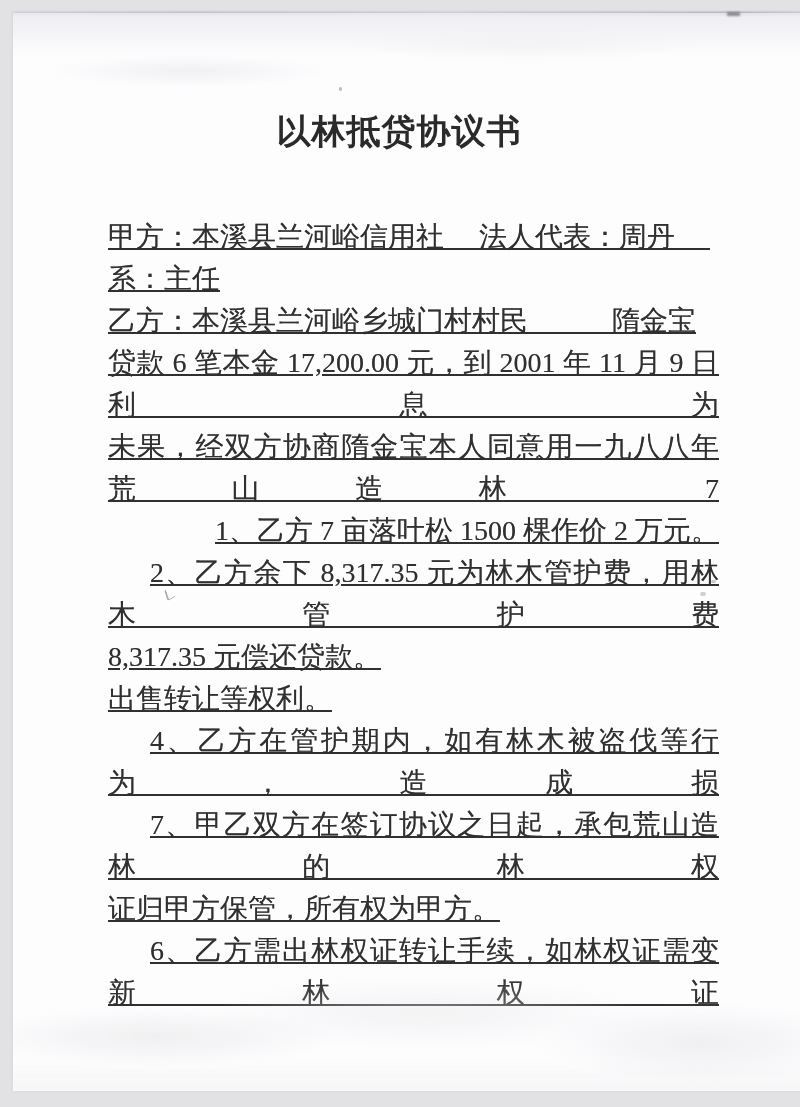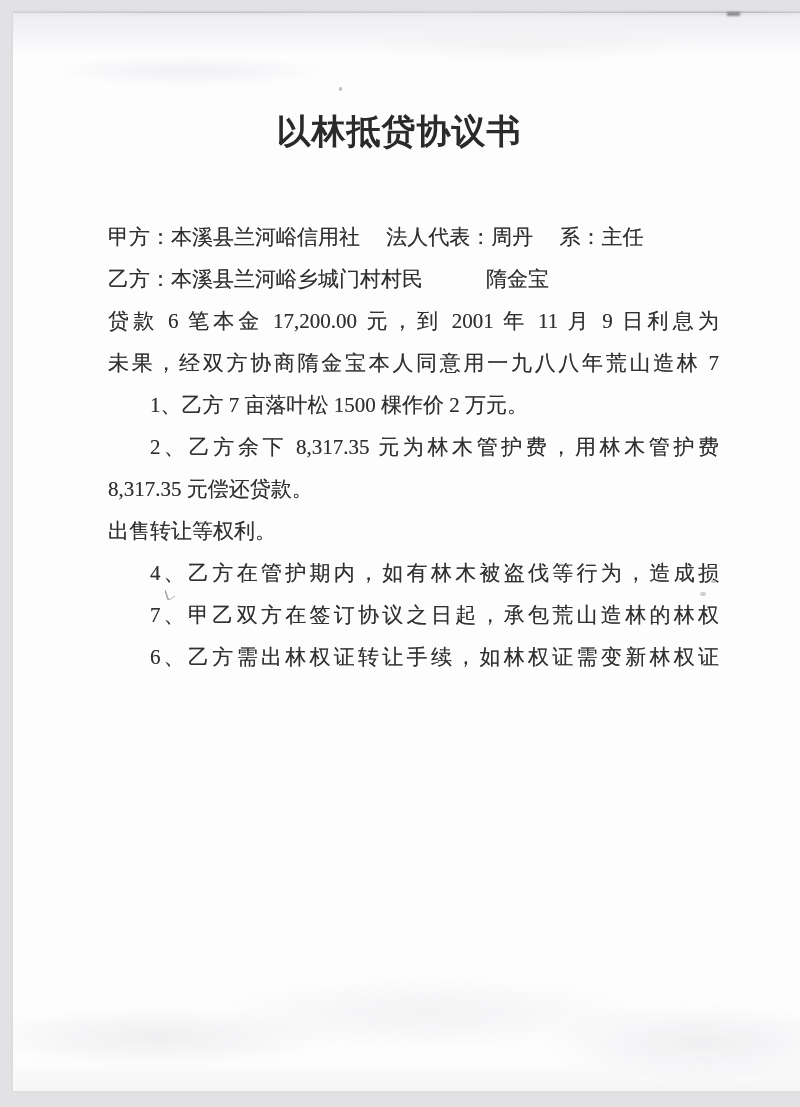--- a/index.html
+++ b/index.html
@@ -62,28 +62,29 @@
     text-align: center;
     font-family: "Liberation Sans", "DejaVu Sans", sans-serif;
     font-weight: 600;
     font-size: 34px;
     line-height: 46px;
     letter-spacing: 1px;
     color: #2a2a2a;
   }
   .doc-body {
     margin: 62px 94px 0 95px;
-    font-size: 21px;
+    font-size: 28px;
     color: var(--ink, #303030);
+    text-decoration: underline;
   }
   .line {
     line-height: 42px;
     text-shadow: 0 0 0.6px rgba(48,48,48,.55);
   }
-  .line.indent { text-indent: 42px; }
+  .line.indent { text-indent: 42px; text-align: right; }
   .line.fill { text-align: justify; text-align-last: justify; }
   
   .speck { position: absolute; pointer-events: none; }
   .speck-dot {
     left: 339px; top: 87px; width: 3px; height: 4px;
     background: #9b9ba2; border-radius: 50%; opacity: .7;
   }
   .speck-squiggle {
     left: 165px; top: 588px; width: 8px; height: 10px;
     border-left: 2px solid #8d8d94;
@@ -114,20 +115,21 @@
       <div class="line">甲方：本溪县兰河峪信用社　 法人代表：周丹　 系：主任</div>
       <div class="line">乙方：本溪县兰河峪乡城门村村民　　　隋金宝</div>
       <div class="line fill">贷款 6 笔本金 17,200.00 元，到 2001 年 11 月 9 日利息为</div>
       <div class="line fill">未果，经双方协商隋金宝本人同意用一九八八年荒山造林 7</div>
       <div class="line indent">1、乙方 7 亩落叶松 1500 棵作价 2 万元。</div>
       <div class="line indent fill">2、乙方余下 8,317.35 元为林木管护费，用林木管护费</div>
       <div class="line">8,317.35 元偿还贷款。</div>
       <div class="line">出售转让等权利。</div>
       <div class="line indent fill">4、乙方在管护期内，如有林木被盗伐等行为，造成损</div>
       <div class="line indent fill">7、甲乙双方在签订协议之日起，承包荒山造林的林权</div>
+      <div class="line">证归甲方保管，所有权为甲方。</div>
       <div class="line indent fill">6、乙方需出林权证转让手续，如林权证需变新林权证</div>
     </div>
   <div class="noise-bottom"></div>
 </div>
 
 <div class="speck speck-topdash"></div>
 <div class="speck speck-dot"></div>
 <div class="speck speck-squiggle"></div>
 <div class="speck speck-edge1"></div>
 <div class="speck speck-edge2"></div>

